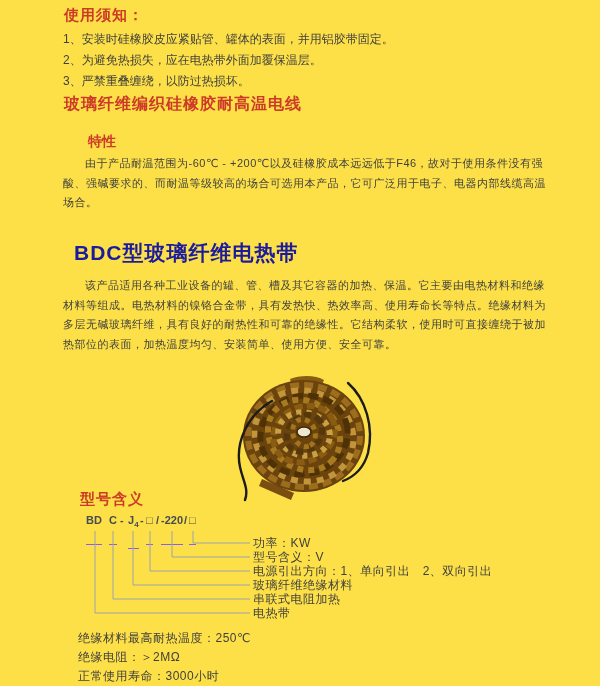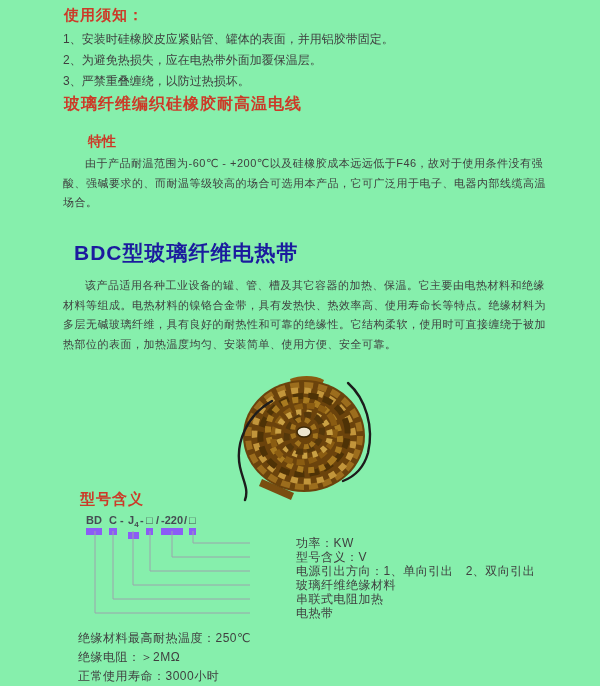--- a/index.html
+++ b/index.html
@@ -5,38 +5,38 @@
   :root{
     --heading-red:#cc3a28;
     --heading-navy:#1b1b9e;
     --body-text:#3f3f3f;
     --diagram-line:#9aa4ac;
     --code-text:#454c52;
   }
   *{margin:0;padding:0;box-sizing:border-box;}
   html,body{background:#ffffff;}
   body{font-family:"Liberation Sans","DejaVu Sans",sans-serif;}
-  .page{position:relative;width:600px;height:686px;background:#86efac;overflow:hidden;color:var(--body-text);}
+  .page{position:relative;width:600px;height:686px;background:#fde047;overflow:hidden;color:var(--body-text);}
   .abs{position:absolute;}
   .red-heading{color:var(--heading-red);font-weight:bold;}
   .usage-title{left:64px;top:6px;font-size:15px;letter-spacing:1px;}
   .usage-list{left:63px;top:29px;font-size:12px;line-height:21px;}
   .wire-heading{left:64px;top:94px;font-size:16px;letter-spacing:1px;text-align:center;}
   .feature-title{left:64px;top:133px;font-size:14px;margin-left:24px;}
   .para{font-size:11px;line-height:19.5px;text-indent:2em;width:484px;letter-spacing:0.5px;}
   .feature-body{left:63px;top:154px;}
   .bdc-title{left:74px;top:239px;font-size:21px;font-weight:bold;color:var(--heading-navy);letter-spacing:1px;}
   .bdc-body{left:63px;top:276px;}
   .coil-img{left:230px;top:373px;}
   .model-title{left:80px;top:490px;font-size:15px;letter-spacing:1px;}
   .code-token{position:absolute;top:513px;font-size:11px;font-weight:bold;color:var(--code-text);line-height:15px;}
-  .code-u{border-bottom:7px solid #8b5cf6;padding-bottom:0;}
+  .code-u{border-bottom:1px solid #8b5cf6;padding-bottom:16px;}
   .code-token sub{font-size:8px;}
   .diagram-svg{left:0;top:0;pointer-events:none;}
-  .dlabel{position:absolute;left:253px;font-size:12px;line-height:14px;color:var(--body-text);white-space:nowrap;letter-spacing:0.5px;margin-left:43px;}
+  .dlabel{position:absolute;left:253px;font-size:12px;line-height:14px;color:var(--body-text);white-space:nowrap;letter-spacing:0.5px;}
   .specs{left:78px;top:629px;font-size:12px;line-height:19px;letter-spacing:0.5px;}
 </style>
 </head>
 <body>
 
 <div class="page">
 
   <div class="abs red-heading usage-title">使用须知：</div>
 
   <div class="abs usage-list">

